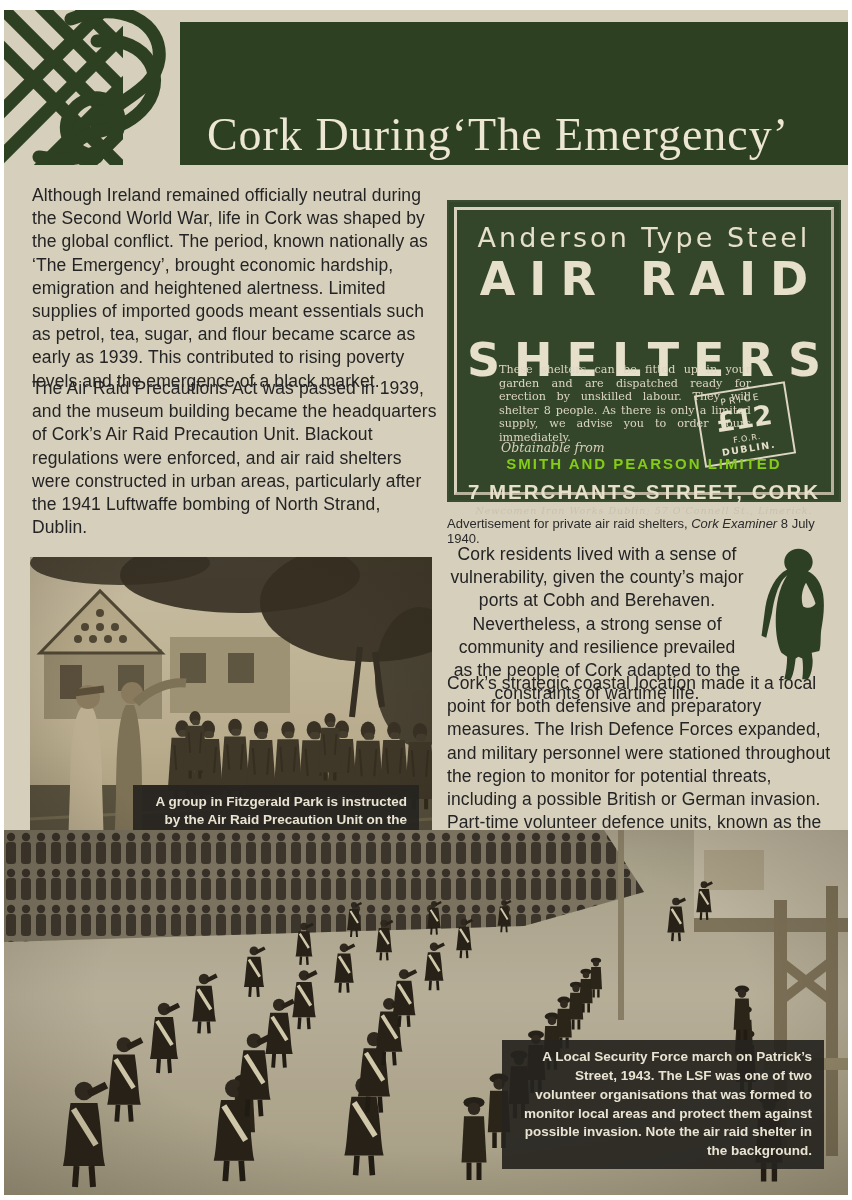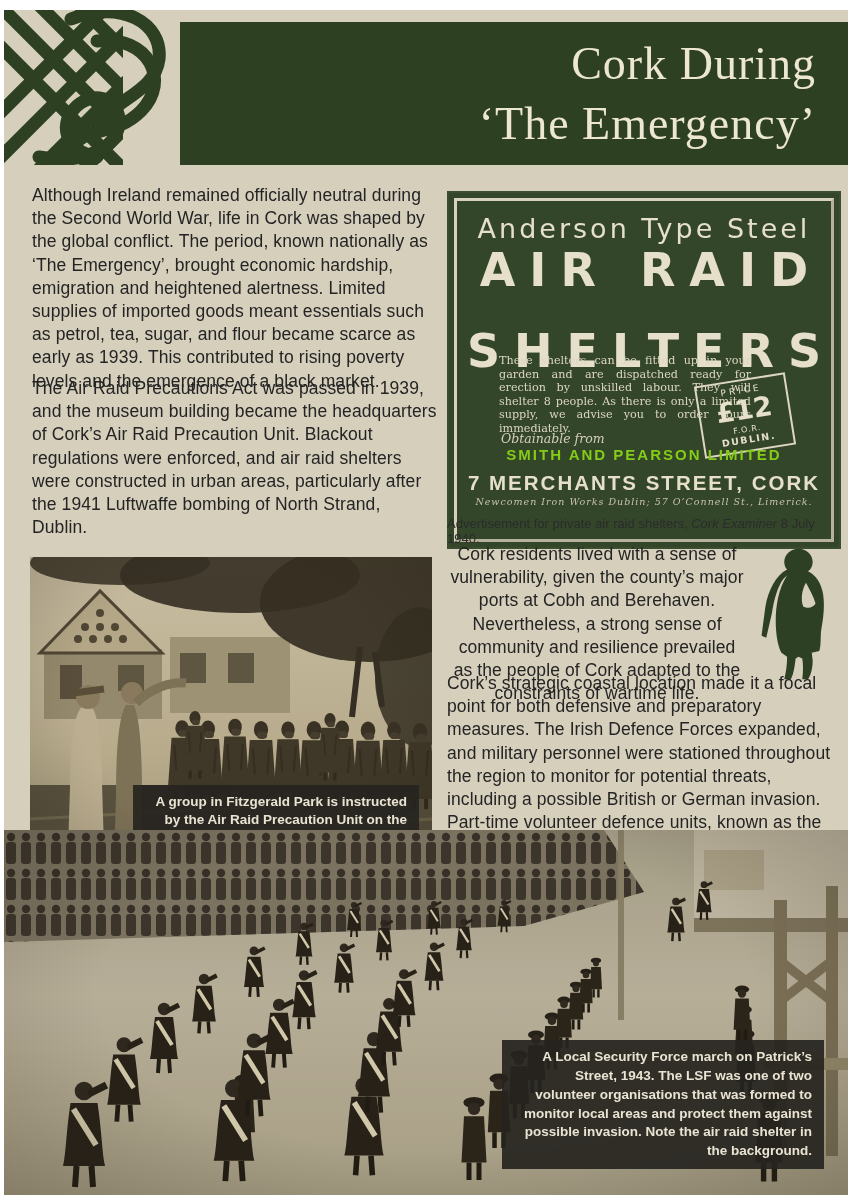--- a/index.html
+++ b/index.html
@@ -3,32 +3,32 @@
 <meta charset="utf-8">
 <style>
   html,body{margin:0;padding:0;background:#ffffff;}
   .stage{position:relative;width:852px;height:1200px;background:#ffffff;outline:1px solid #cfcfcf;overflow:hidden;
          font-family:"Liberation Sans",sans-serif;}
   .poster{position:absolute;left:4px;right:4px;top:10px;bottom:5px;background:#d6cfbc;overflow:hidden;}
 
   
   .knot{position:absolute;left:-3px;top:-3px;width:170px;height:158px;}
   .title-band{position:absolute;left:176px;right:0;top:12px;height:143px;background:#2d4021;
-              display:flex;flex-direction:column;justify-content:center;align-items:flex-end;
+              display:flex;flex-direction:row;justify-content:center;align-items:flex-end;
               padding-right:32px;box-sizing:border-box;}
   .title-line{font-family:"Liberation Serif",serif;font-size:46px;line-height:60px;color:#ece6d3;
               letter-spacing:1px;white-space:nowrap;}
 
   
   .para{position:absolute;font-size:17.5px;line-height:23.2px;color:#242424;letter-spacing:.1px;}
   .col-l{left:28px;width:408px;}
   .col-r{left:443px;width:396px;}
 
   
-  .ad{position:absolute;left:443px;top:181px;width:394px;height:358px;background:#33462a;
+  .ad{position:absolute;left:443px;top:190px;width:394px;height:302px;background:#33462a;
       box-shadow:inset 0 0 0 2px #3a4d2f;}
   .ad-frame{position:absolute;left:7px;top:7px;right:7px;bottom:7px;border:3px solid #d8d1bc;
             border-right-color:#b7b09b;border-bottom-color:#b7b09b;}
   .ad-head{position:absolute;left:0;right:0;top:22px;text-align:center;color:#e6dfc9;
            font-size:27px;letter-spacing:3px;font-family:"DejaVu Sans",sans-serif;}
   .ad-big{position:absolute;left:0;right:0;text-align:center;color:#e6dfc9;font-weight:bold;
           font-size:46px;letter-spacing:14px;font-family:"DejaVu Sans",sans-serif;text-indent:14px;}
   .ad-body{position:absolute;left:52px;top:163px;width:252px;font-family:"DejaVu Serif",serif;
            font-size:11.2px;line-height:13.6px;color:#ddd6c0;text-align:justify;}
   .ad-price{position:absolute;left:252px;top:188px;width:84px;border:2.5px solid #ddd6c0;

